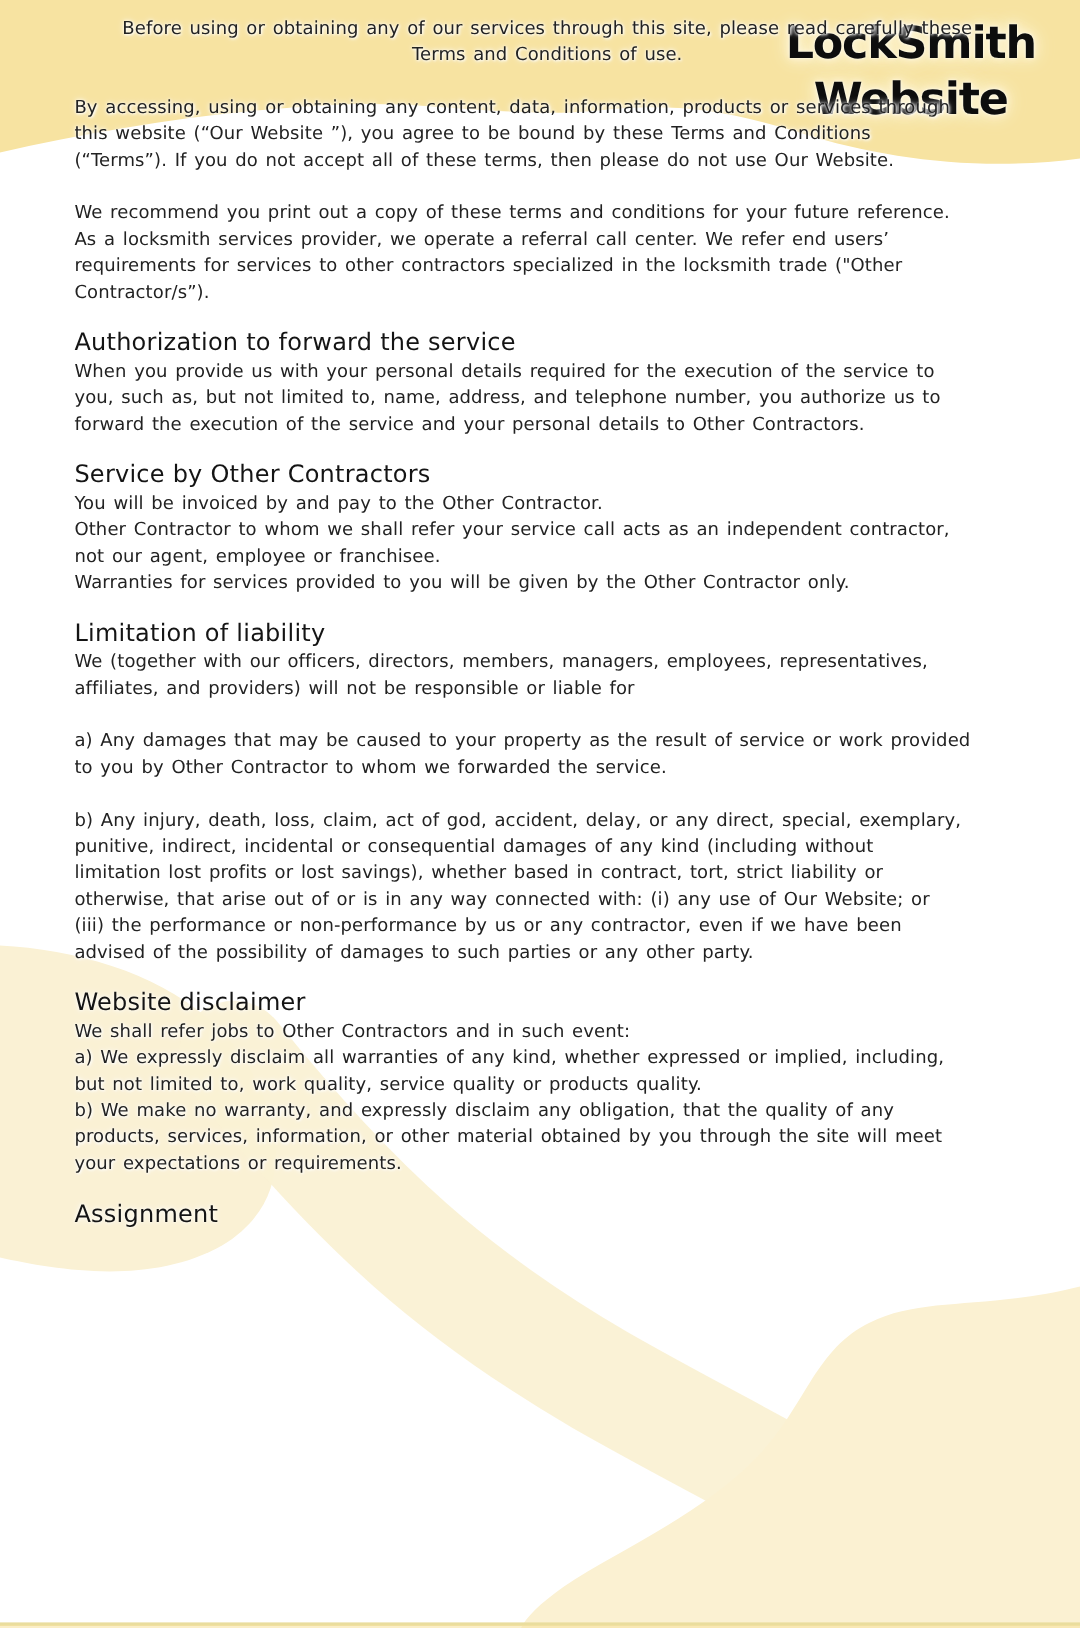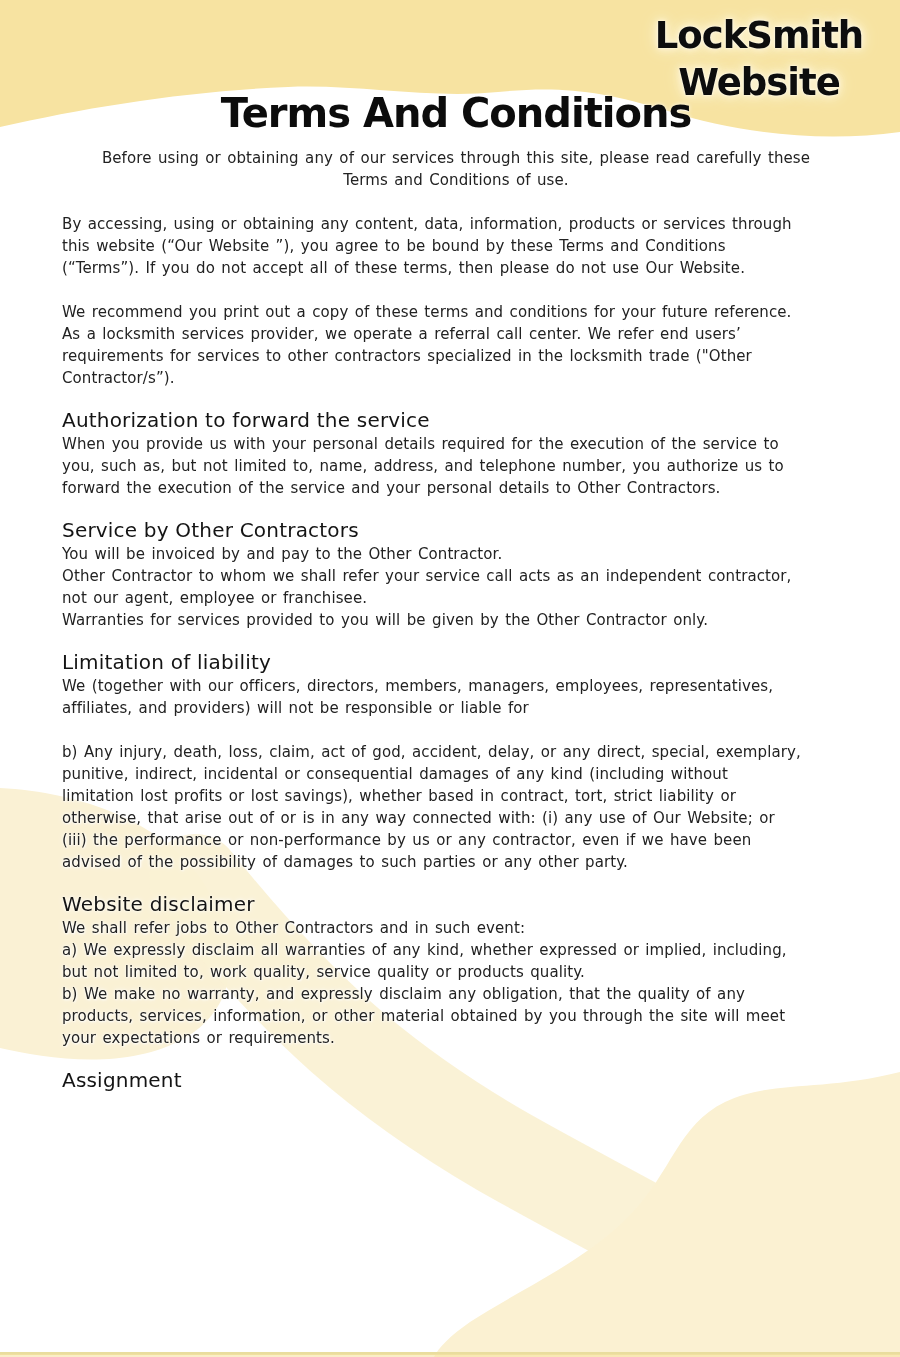--- a/index.html
+++ b/index.html
@@ -57,21 +57,20 @@
     <rect x="0" y="1352" width="900" height="3" fill="#E9DD9E"></rect>
     <rect x="0" y="1354" width="900" height="3" opacity="0.6" fill="#F7E3A1"></rect>
   </svg>
 
   <div class="logo">
     <div>LockSmith</div>
     <div>Website</div>
   </div>
 
   <div class="content">
-    <h1 class="title">Terms And Conditions</h1>
 
     <p class="copy first">Before using or obtaining any of our services through this site, please read carefully these
 Terms and Conditions of use.</p>
     <p class="copy gap">By accessing, using or obtaining any content, data, information, products or services through
 this website (“Our Website ”), you agree to be bound by these Terms and Conditions
 (“Terms”). If you do not accept all of these terms, then please do not use Our Website.</p>
     <p class="copy gap">We recommend you print out a copy of these terms and conditions for your future reference.</p>
 
     <section>
       <p class="copy">As a locksmith services provider, we operate a referral call center. We refer end users’
@@ -91,20 +90,22 @@
       <p class="copy">You will be invoiced by and pay to the Other Contractor.</p>
       <p class="copy">Other Contractor to whom we shall refer your service call acts as an independent contractor,
 not our agent, employee or franchisee.</p>
       <p class="copy">Warranties for services provided to you will be given by the Other Contractor only.</p>
     </section>
 
     <section>
       <h2 class="sec">Limitation of liability</h2>
       <p class="copy">We (together with our officers, directors, members, managers, employees, representatives,
 affiliates, and providers) will not be responsible or liable for</p>
+      <p class="copy gap">a) Any damages that may be caused to your property as the result of service or work provided
+to you by Other Contractor to whom we forwarded the service.</p>
       <p class="copy gap">b) Any injury, death, loss, claim, act of god, accident, delay, or any direct, special, exemplary,
 punitive, indirect, incidental or consequential damages of any kind (including without
 limitation lost profits or lost savings), whether based in contract, tort, strict liability or
 otherwise, that arise out of or is in any way connected with: (i) any use of Our Website; or
 (iii) the performance or non-performance by us or any contractor, even if we have been
 advised of the possibility of damages to such parties or any other party.</p>
     </section>
 
     <section>
       <h2 class="sec">Website disclaimer</h2>

